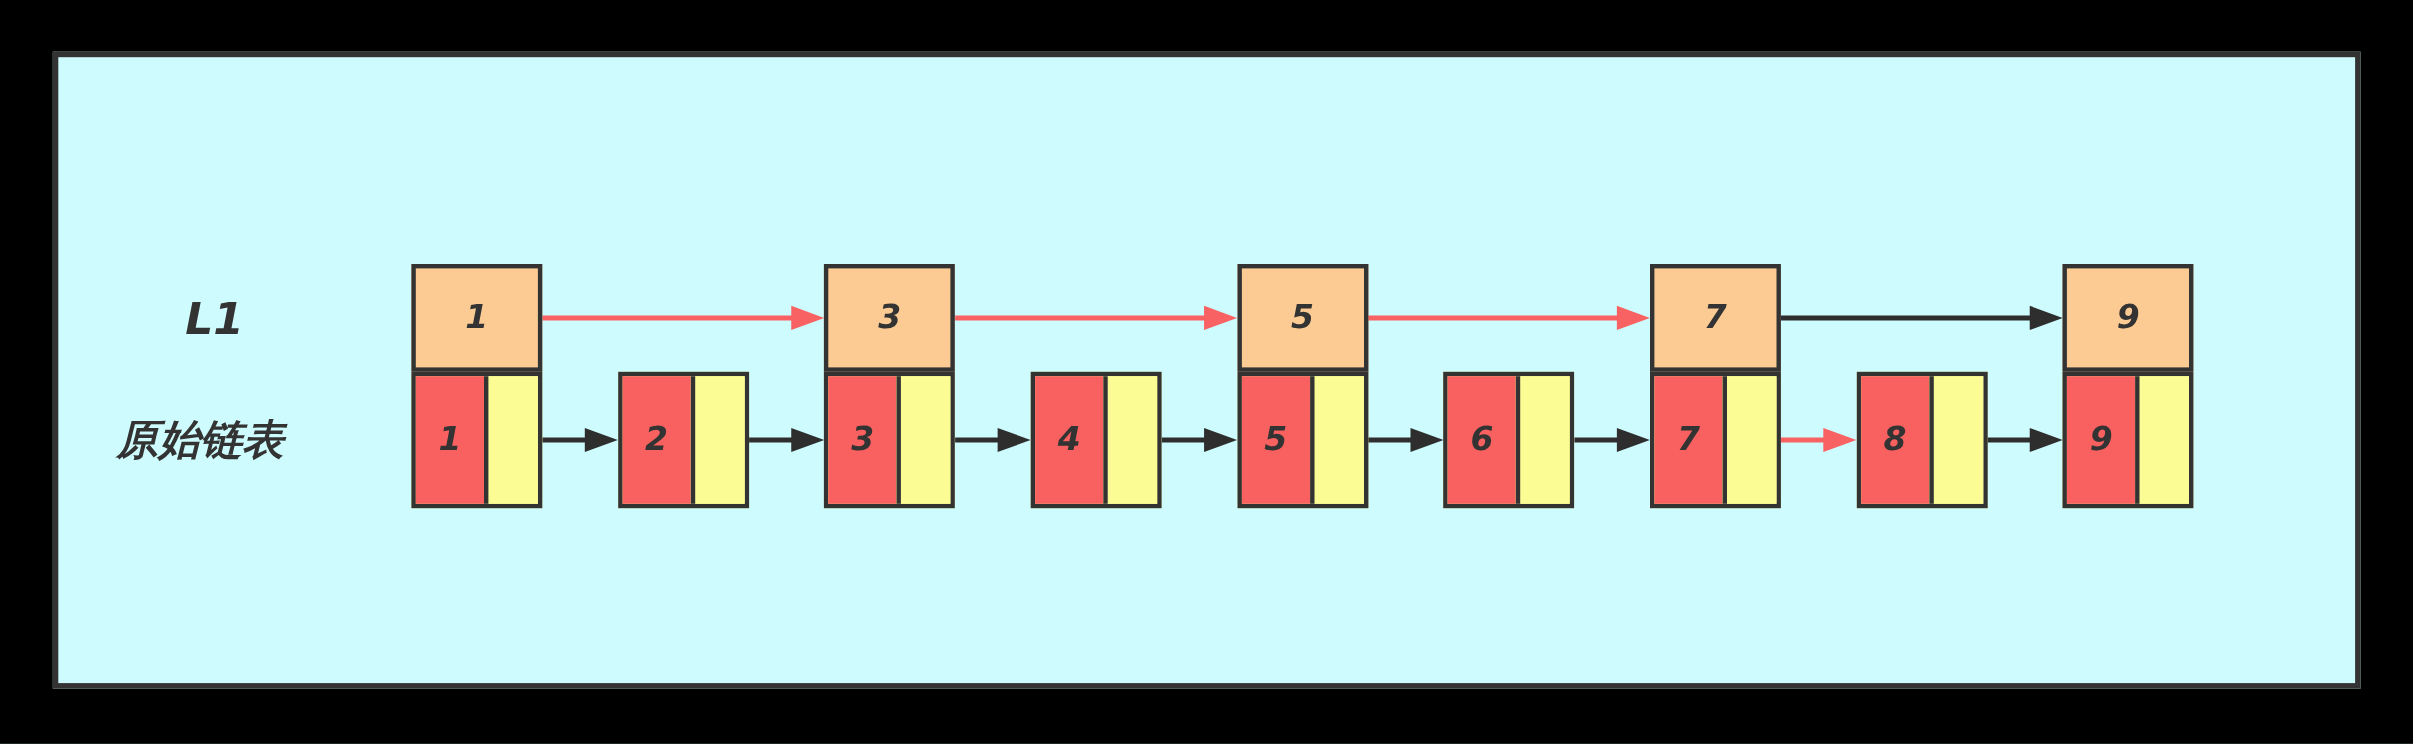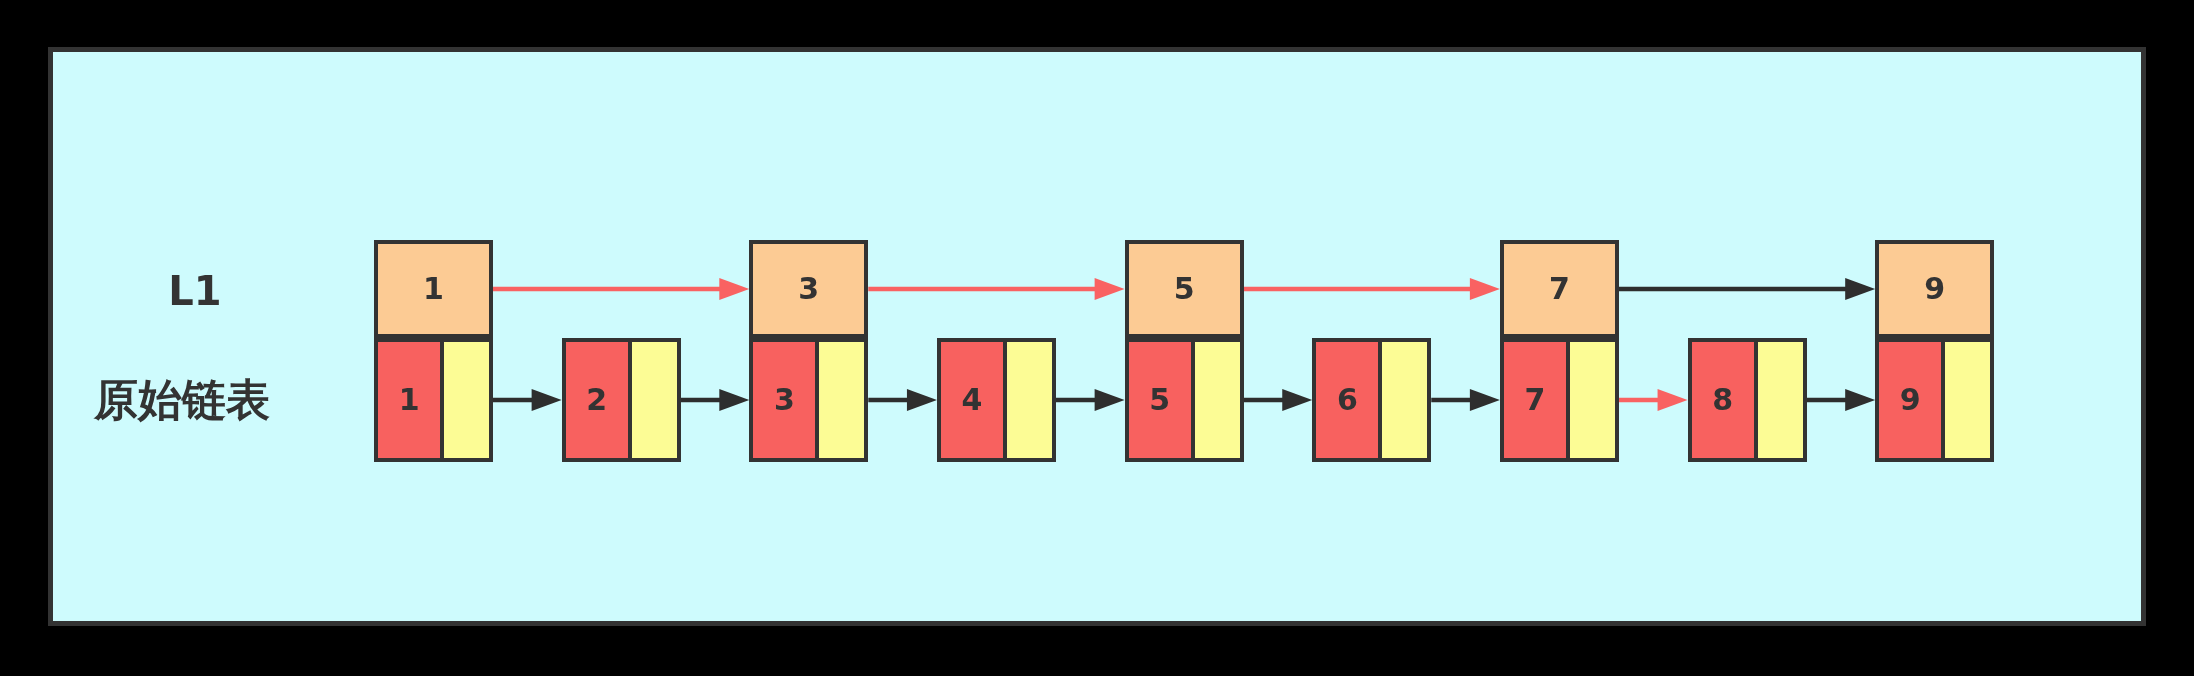--- a/index.html
+++ b/index.html
@@ -24,20 +24,21 @@
     height: 579px;
     box-sizing: border-box;
     border: 5px solid #333333;
     background: #CEFBFD;
   }
   #diagram {
     position: absolute;
     left: 0; top: 0;
     width: 2194px;
     height: 584px;
+    font-style: italic;
   }
   #arrow-layer {
     position: absolute;
     left: 0; top: 0;
     pointer-events: none;
   }
   .row-label {
     position: absolute;
     text-align: center;
     font-weight: bold;
@@ -47,21 +48,21 @@
     left: 100px;
     top: 271px;
     width: 190px;
     font-size: 40px;
     line-height: 40px;
   }
   #label-origin {
     left: 62px;
     top: 382px;
     width: 240px;
-    font-size: 44px;
+    font-size: 38px;
     line-height: 36px;
   }
   .l1-node {
     position: absolute;
     box-sizing: border-box;
     width: 119px;
     height: 98px;
     border: 4px solid #333333;
     display: flex;
     align-items: center;

